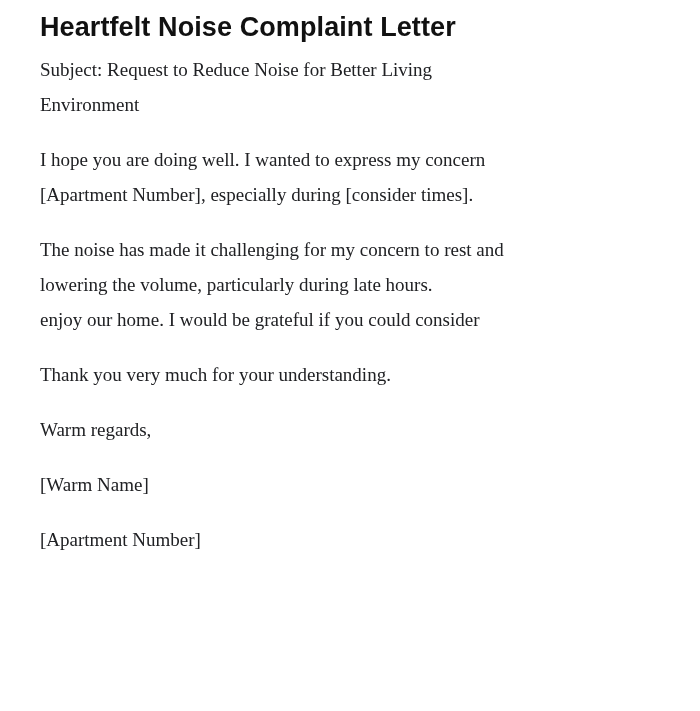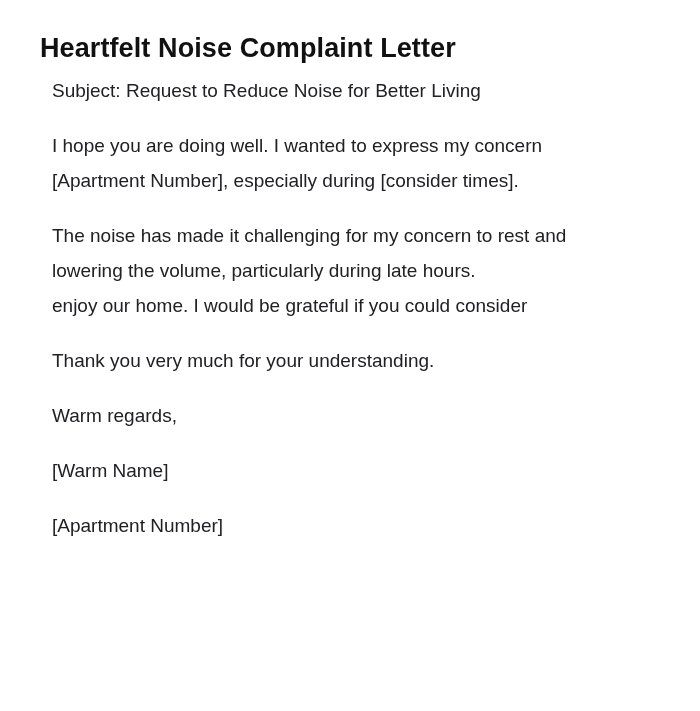--- a/index.html
+++ b/index.html
@@ -9,51 +9,53 @@
   }
   .page {
     position: relative;
     width: 700px;
     height: 711px;
     background: #ffffff;
     overflow: hidden;
     font-family: "Liberation Sans", "DejaVu Sans", sans-serif;
   }
   .letter {
-    padding: 24px 40px 0 40px;
+    padding: 3px 40px 0 40px;
   }
   .letter-title {
     margin: 8px 0 8px 0;
     font-size: 27px;
     line-height: 33px;
     font-weight: 700;
     color: #111111;
     letter-spacing: 0.1px;
   }
   .paragraph {
-    margin: 0 0 20px 12px;
+    margin: 0 0 20px 0;
+    font-family: Liberation Serif, serif;
   }
   .line {
     font-size: 19px;
     line-height: 35px;
     font-weight: 400;
     color: #202124;
     white-space: nowrap;
   }
 </style>
 </head>
 <body>
 
 <div class="page">
   <div class="letter">
 
     <h1 class="letter-title">Heartfelt Noise Complaint Letter</h1>
 
     <div class="paragraph">
       <div class="line">Subject: Request to Reduce Noise for Better Living</div>
+      <div class="line">Environment</div>
     </div>
 
 
     <div class="paragraph">
       <div class="line">I hope you are doing well. I wanted to express my concern</div>
       <div class="line">[Apartment Number], especially during [consider times].</div>
     </div>
 
     <div class="paragraph">
       <div class="line">The noise has made it challenging for my concern to rest and</div>

